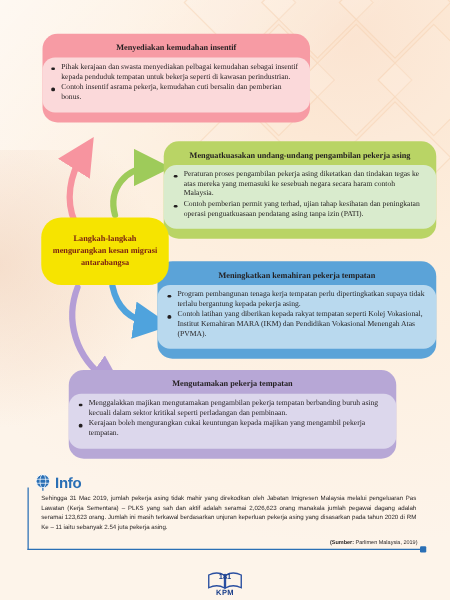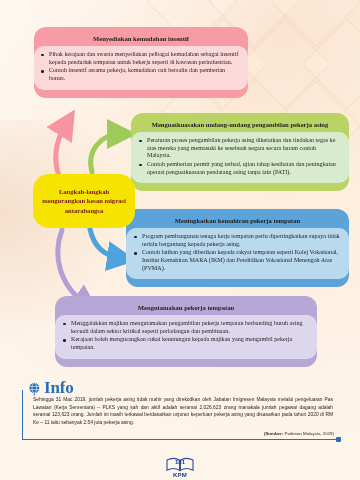--- a/index.html
+++ b/index.html
@@ -130,21 +130,21 @@
   }
   #info .rule-bottom{
     position:absolute;left:0;bottom:4px;height:1.2px;width:100%;background:#2a6fb5;
   }
   #info .rule-bottom:after{
     content:"";position:absolute;right:-1px;top:-2.2px;width:5px;height:5px;
     background:#2a6fb5;border-radius:1px;
   }
   #info-header{position:absolute;left:5px;top:0;display:flex;align-items:center;gap:2px;}
   #info-header .label{
-    font-family:Liberation Serif, serif;font-weight:bold;font-size:17px;
+    font-family:Liberation Sans, sans-serif;font-weight:bold;font-size:12px;
     color:#2a6fb5;letter-spacing:-.2px;
   }
   #info-body{
     position:absolute;left:11px;top:18px;width:300px;
     font-family:"Liberation Sans", sans-serif;
     font-size:4.9px;line-height:1.55;color:#231f20;text-align:justify;
   }
   #info-source{
     position:absolute;right:6px;bottom:8px;
     font-family:"Liberation Sans", sans-serif;

